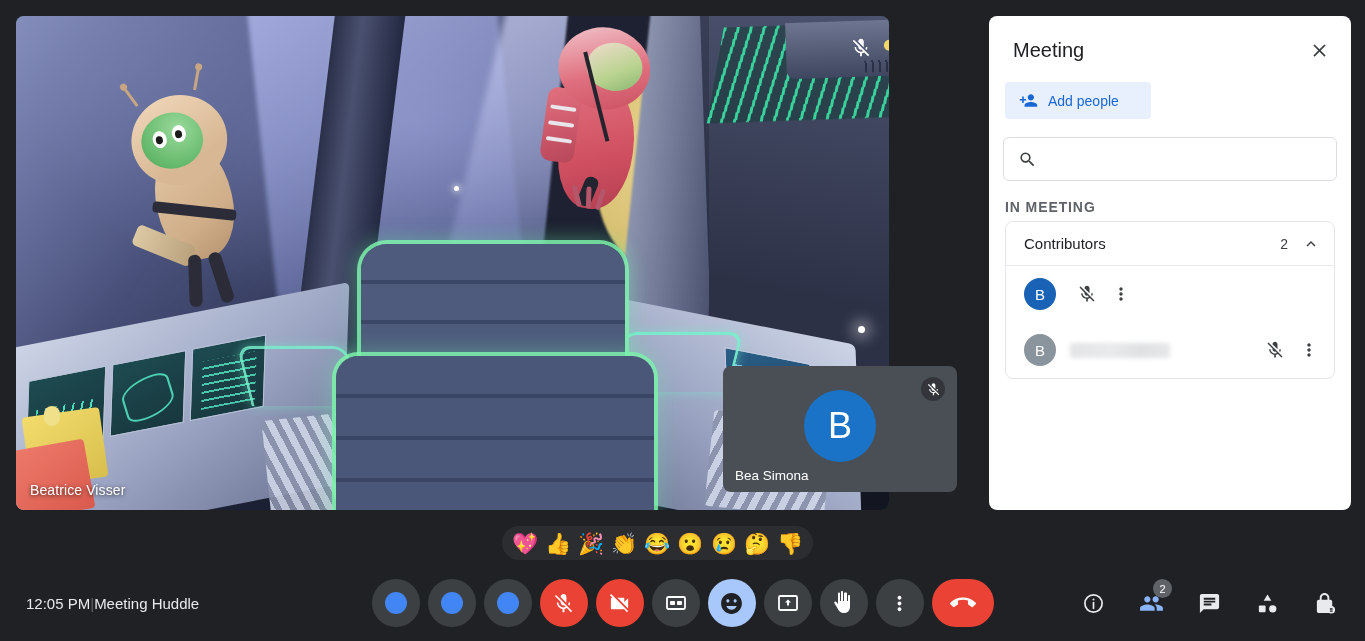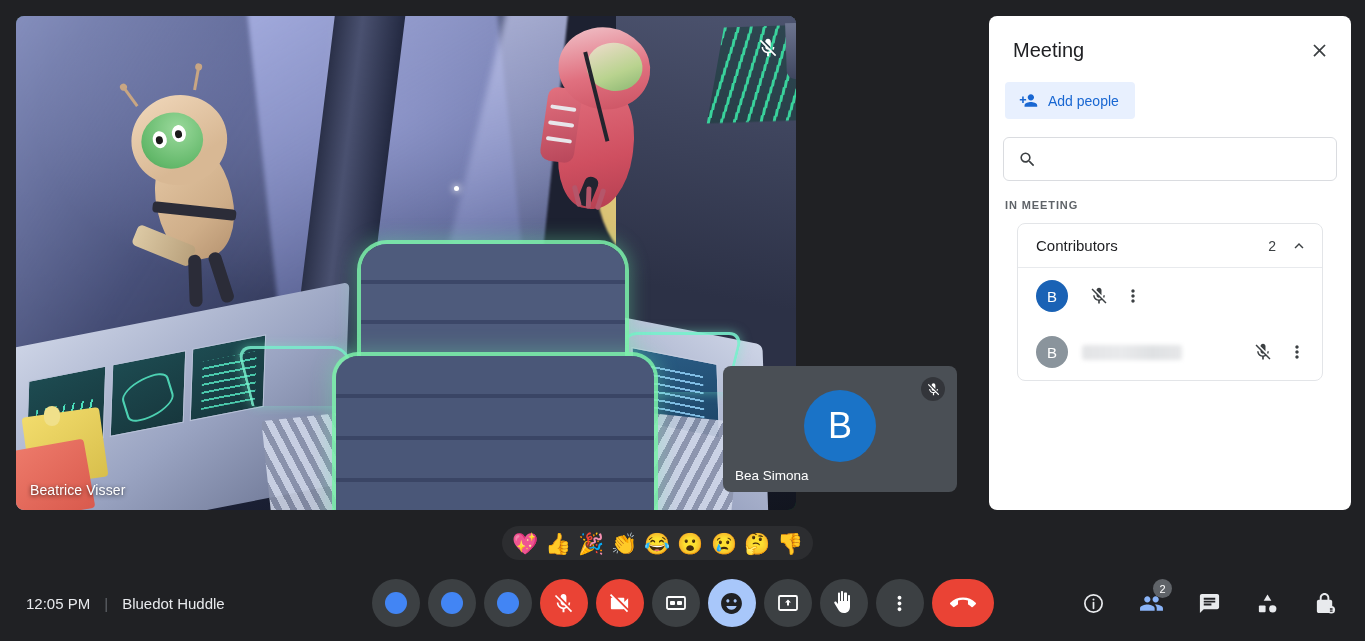--- a/index.html
+++ b/index.html
@@ -7,21 +7,21 @@
     width: 1365px; height: 641px;
     background: #202124;
     font-family: "Liberation Sans", sans-serif;
     overflow: hidden;
   }
   #app { position: relative; width: 1365px; height: 641px; background: #202124; }
 
   
   #video-tile {
     position: absolute; left: 16px; top: 16px;
-    width: 780px; height: 494px;
+    width: 873px; height: 494px;
     border-radius: 8px; overflow: hidden;
     background: #14532d;
     padding-left: 12px;
   }
   .vbg {
     position: absolute; inset: 0;
     background:
       radial-gradient(ellipse 70% 60% at 46% 22%, rgba(176,182,232,0.55), rgba(176,182,232,0) 62%),
       radial-gradient(ellipse 50% 45% at 78% 30%, rgba(60,70,110,0.5), rgba(60,70,110,0) 70%),
       linear-gradient(165deg, #5b6488 0%, #3d4566 26%, #262c44 52%, #1a1f33 78%, #12151f 100%);
@@ -250,43 +250,43 @@
     padding: 20px 18px 4px 24px;
   }
   .panel-title { font-size: 20px; color: #202124; font-weight: 400; }
   .panel-close { width: 28px; height: 28px; display: flex; align-items: center; justify-content: center; cursor: pointer; border-radius: 50%; }
 
   .add-people {
     margin: 14px 0 0 16px; align-self: flex-start;
     display: inline-flex; align-items: center; gap: 10px;
     background: #e8f0fe; color: #1967d2;
     border: none; border-radius: 4px;
-    padding: 9px 16px 9px 14px;
+    padding: 9px 32px 9px 14px;
     font-size: 14px; font-family: inherit; font-weight: 500; cursor: pointer;
   }
 
   .search-wrap {
     margin: 18px 14px 0 14px;
     display: flex; align-items: center; gap: 12px;
     border: 1px solid #dadce0; border-radius: 6px;
     height: 44px; padding: 0 14px;
   }
   .search-wrap input {
     border: none; outline: none; flex: 1;
     font-size: 15px; color: #3c4043; font-family: inherit;
     background: transparent;
   }
   .search-wrap input::placeholder { color: #5f6368; }
 
   .section-label {
-    margin: 18px 0 12px 16px;
-    font-size: 11px; letter-spacing: .9px; font-weight: 600; color: #5f6368;
-  }
-
-  .group-card { margin: 0 28px; border: 1px solid #e3e5e8; border-radius: 8px; overflow: hidden; }
+    margin: 18px 0 6px 16px;
+    font-size: 14px; letter-spacing: .9px; font-weight: 600; color: #5f6368;
+  }
+
+  .group-card { margin: 0 16px; border: 1px solid #e3e5e8; border-radius: 8px; overflow: hidden; }
   .group-head {
     display: flex; align-items: center; height: 44px; padding: 0 14px 0 18px;
     border-bottom: 1px solid #e8eaed; cursor: pointer;
   }
   .group-name { flex: 1; font-size: 15px; color: #202124; }
   .group-count { font-size: 14px; color: #3c4043; margin-right: 14px; }
   .chev { width: 18px; height: 18px; display: flex; align-items: center; justify-content: center; }
 
   .person-row {
     display: flex; align-items: center; height: 56px; padding: 0 8px 0 18px;
@@ -318,21 +318,21 @@
   }
   .emoji { font-size: 21px; line-height: 1; cursor: pointer; }
 
   
   #bottom-bar {
     position: absolute; left: 0; bottom: 0; width: 1365px; height: 76px;
     display: flex; align-items: center;
   }
   #meet-info {
     position: absolute; left: 26px; top: 50%; transform: translateY(-50%);
-    display: flex; align-items: center; gap: 14px;
+    display: flex; align-items: center; gap: 0;
     color: #e8eaed; font-size: 15px; font-weight: 500; white-space: nowrap;
   }
   #meet-info .sep { color: #5f6368; font-weight: 300; }
 
   #center-controls {
     position: absolute; left: 50%; top: 50%; transform: translate(-50%, -50%);
     display: flex; align-items: center; gap: 8px;
   }
   .ctrl {
     width: 48px; height: 48px; border-radius: 50%;
@@ -551,21 +551,21 @@
     <span class="emoji">😢</span>
     <span class="emoji">🤔</span>
     <span class="emoji">👎</span>
   </div>
 
   <div id="bottom-bar">
 
     <div id="meet-info">
       <span>12:05 PM</span>
       <span class="sep">|</span>
-      <span>Bluedot Huddle</span>
+      <span>Meeting Huddle</span>
     </div>
 
     <div id="center-controls">
 
       <button class="ctrl dot-btn">
         <span class="dot"></span>
       </button>
       <button class="ctrl dot-btn">
         <span class="dot"></span>
       </button>

